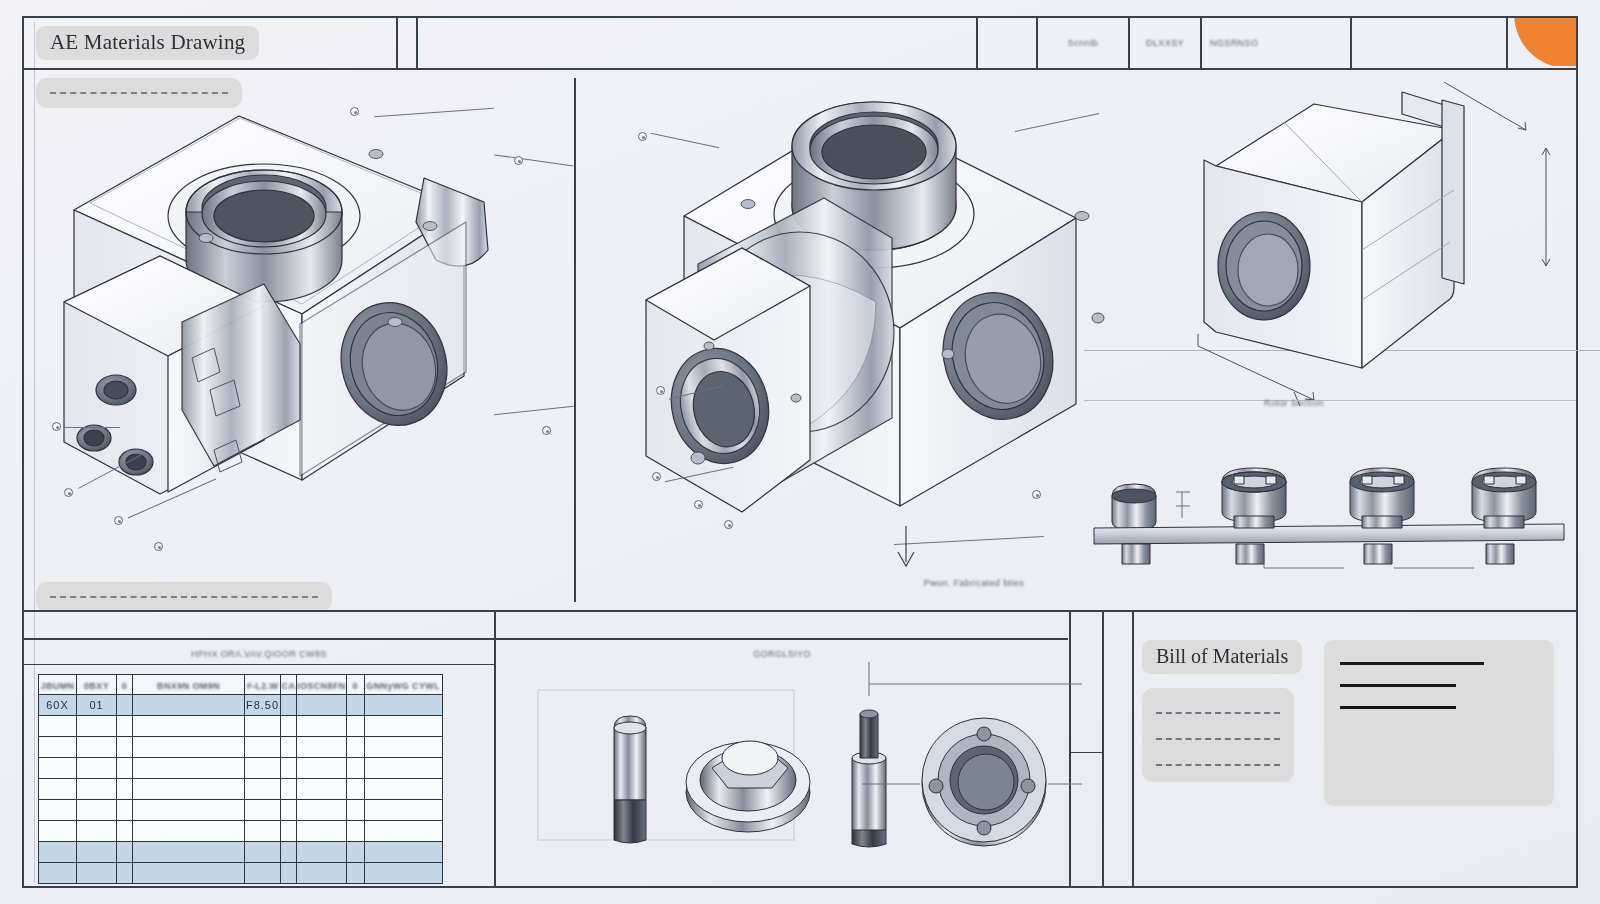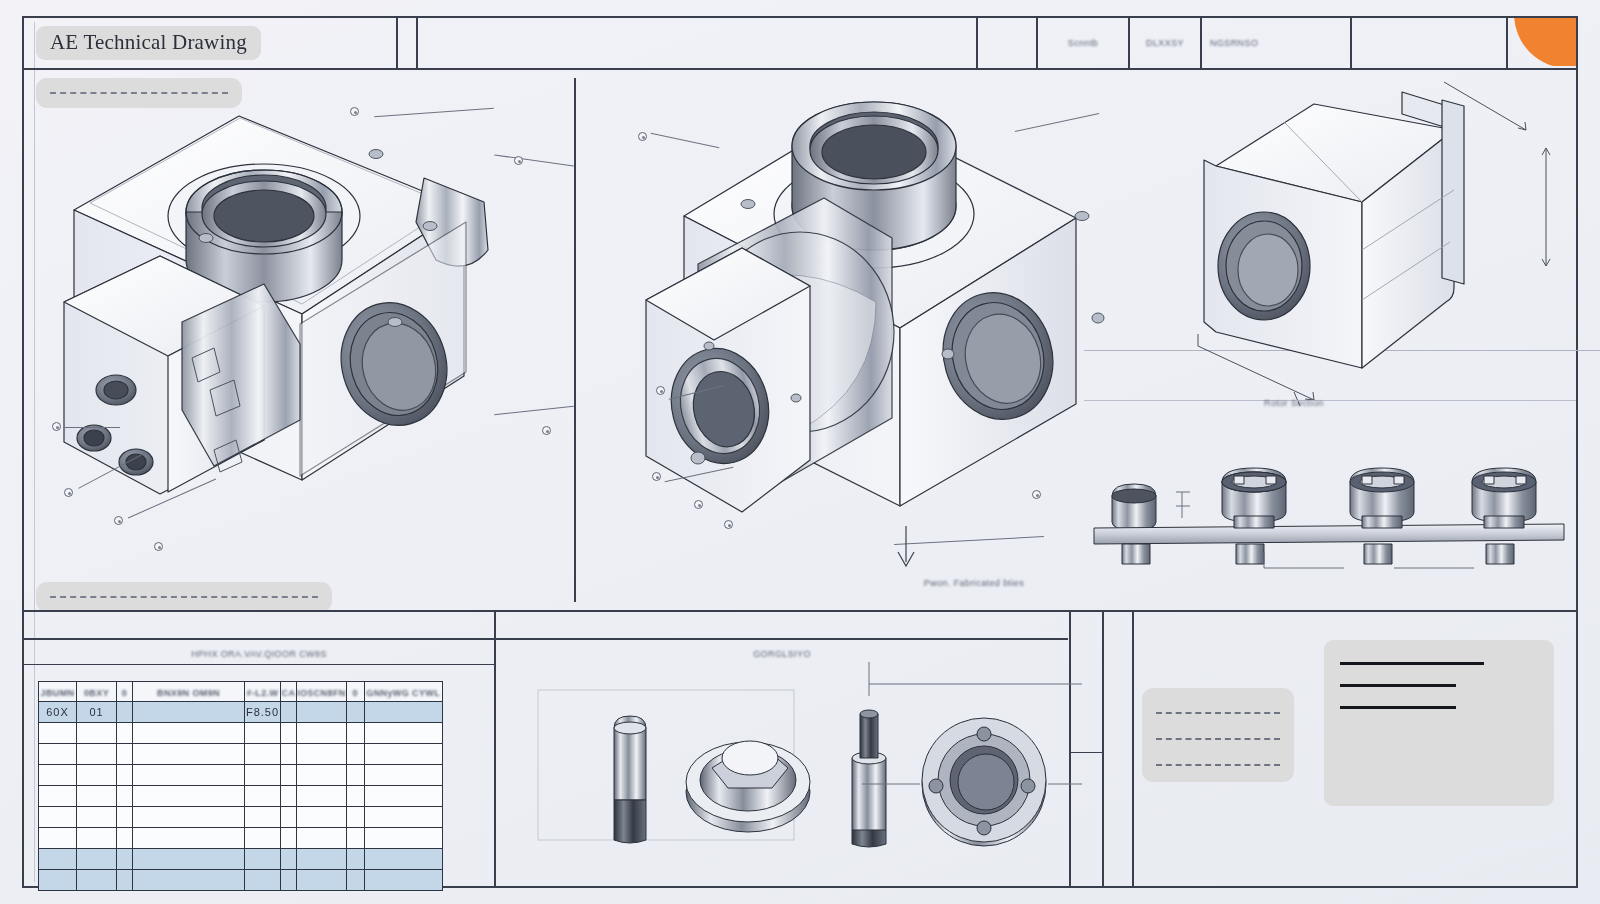--- a/index.html
+++ b/index.html
@@ -76,21 +76,21 @@
   }
 
   
   .botband {
     position:absolute; left:24px; top:610px; width:1552px; height:276px;
     border-top:2px solid #3a3f4d;
   }
   .bot-sec { position:absolute; top:0; bottom:0; border-right:2px solid #3a3f4d; }
 
   
-  table.bom { border-collapse:collapse; position:absolute;margin-top:7px; }
+  table.bom { border-collapse:collapse; position:absolute; }
   table.bom td, table.bom th {
     border:1px solid #2f3540; padding:0; height:21px;
     font-family:"Liberation Sans", sans-serif; font-size:11px; color:#2b3040;
     text-align:center; background:#fbfcfe;
   }
   table.bom th { background:#f4f6fa; height:20px; }
   tr.hl td { background:#c3d7e8; }
   td.val { font-size:15px; color:#1c2029; letter-spacing:1px;
            font-family:"Liberation Sans", sans-serif; }
 
@@ -128,21 +128,21 @@
 <body>
 
 <div id="sheet">
 
   <div class="frame-outer">
     <div class="frame-inner-left"></div>
   </div>
 
   <div class="hdr">
     <div class="hdr-cell hdr-c1">
-      <span class="title-chip">AE Technical Drawing</span>
+      <span class="title-chip">AE Materials Drawing</span>
     </div>
     <div class="hdr-cell hdr-c2"></div>
     <div class="hdr-cell hdr-c3"></div>
     <div class="hdr-cell hdr-c4"></div>
     <div class="hdr-cell hdr-c5" style="justify-content:center">
       <span class="blur blur-sm">Scnntb</span>
     </div>
     <div class="hdr-cell hdr-c6" style="justify-content:center">
       <span class="blur blur-sm">DLXXSY</span>
     </div>
@@ -630,20 +630,23 @@
         </g>
       </g>
 
       <g stroke="#6b7180" stroke-width="1" fill="none">
         <path d="M347 0 L347 34 M347 22 L560 22"></path>
         <path d="M398 122 L340 122"></path>
         <path d="M526 122 L560 122"></path>
       </g>
     </svg>
 
+    <div style="position:absolute;left:1118px;top:28px;width:190px;">
+      <span class="bom-chip">Bill of Materials</span>
+    </div>
     <div class="dash-box" style="left:1118px;top:76px;width:152px;height:94px;">
       <div class="dl" style="top:24px;width:124px;"></div>
       <div class="dl" style="top:50px;width:124px;"></div>
       <div class="dl" style="top:76px;width:124px;"></div>
     </div>
 
     <div class="line-box" style="left:1300px;top:28px;width:230px;height:166px;">
       <div class="sl" style="top:22px;width:144px;"></div>
       <div class="sl" style="top:44px;width:116px;"></div>
       <div class="sl" style="top:66px;width:116px;"></div>

